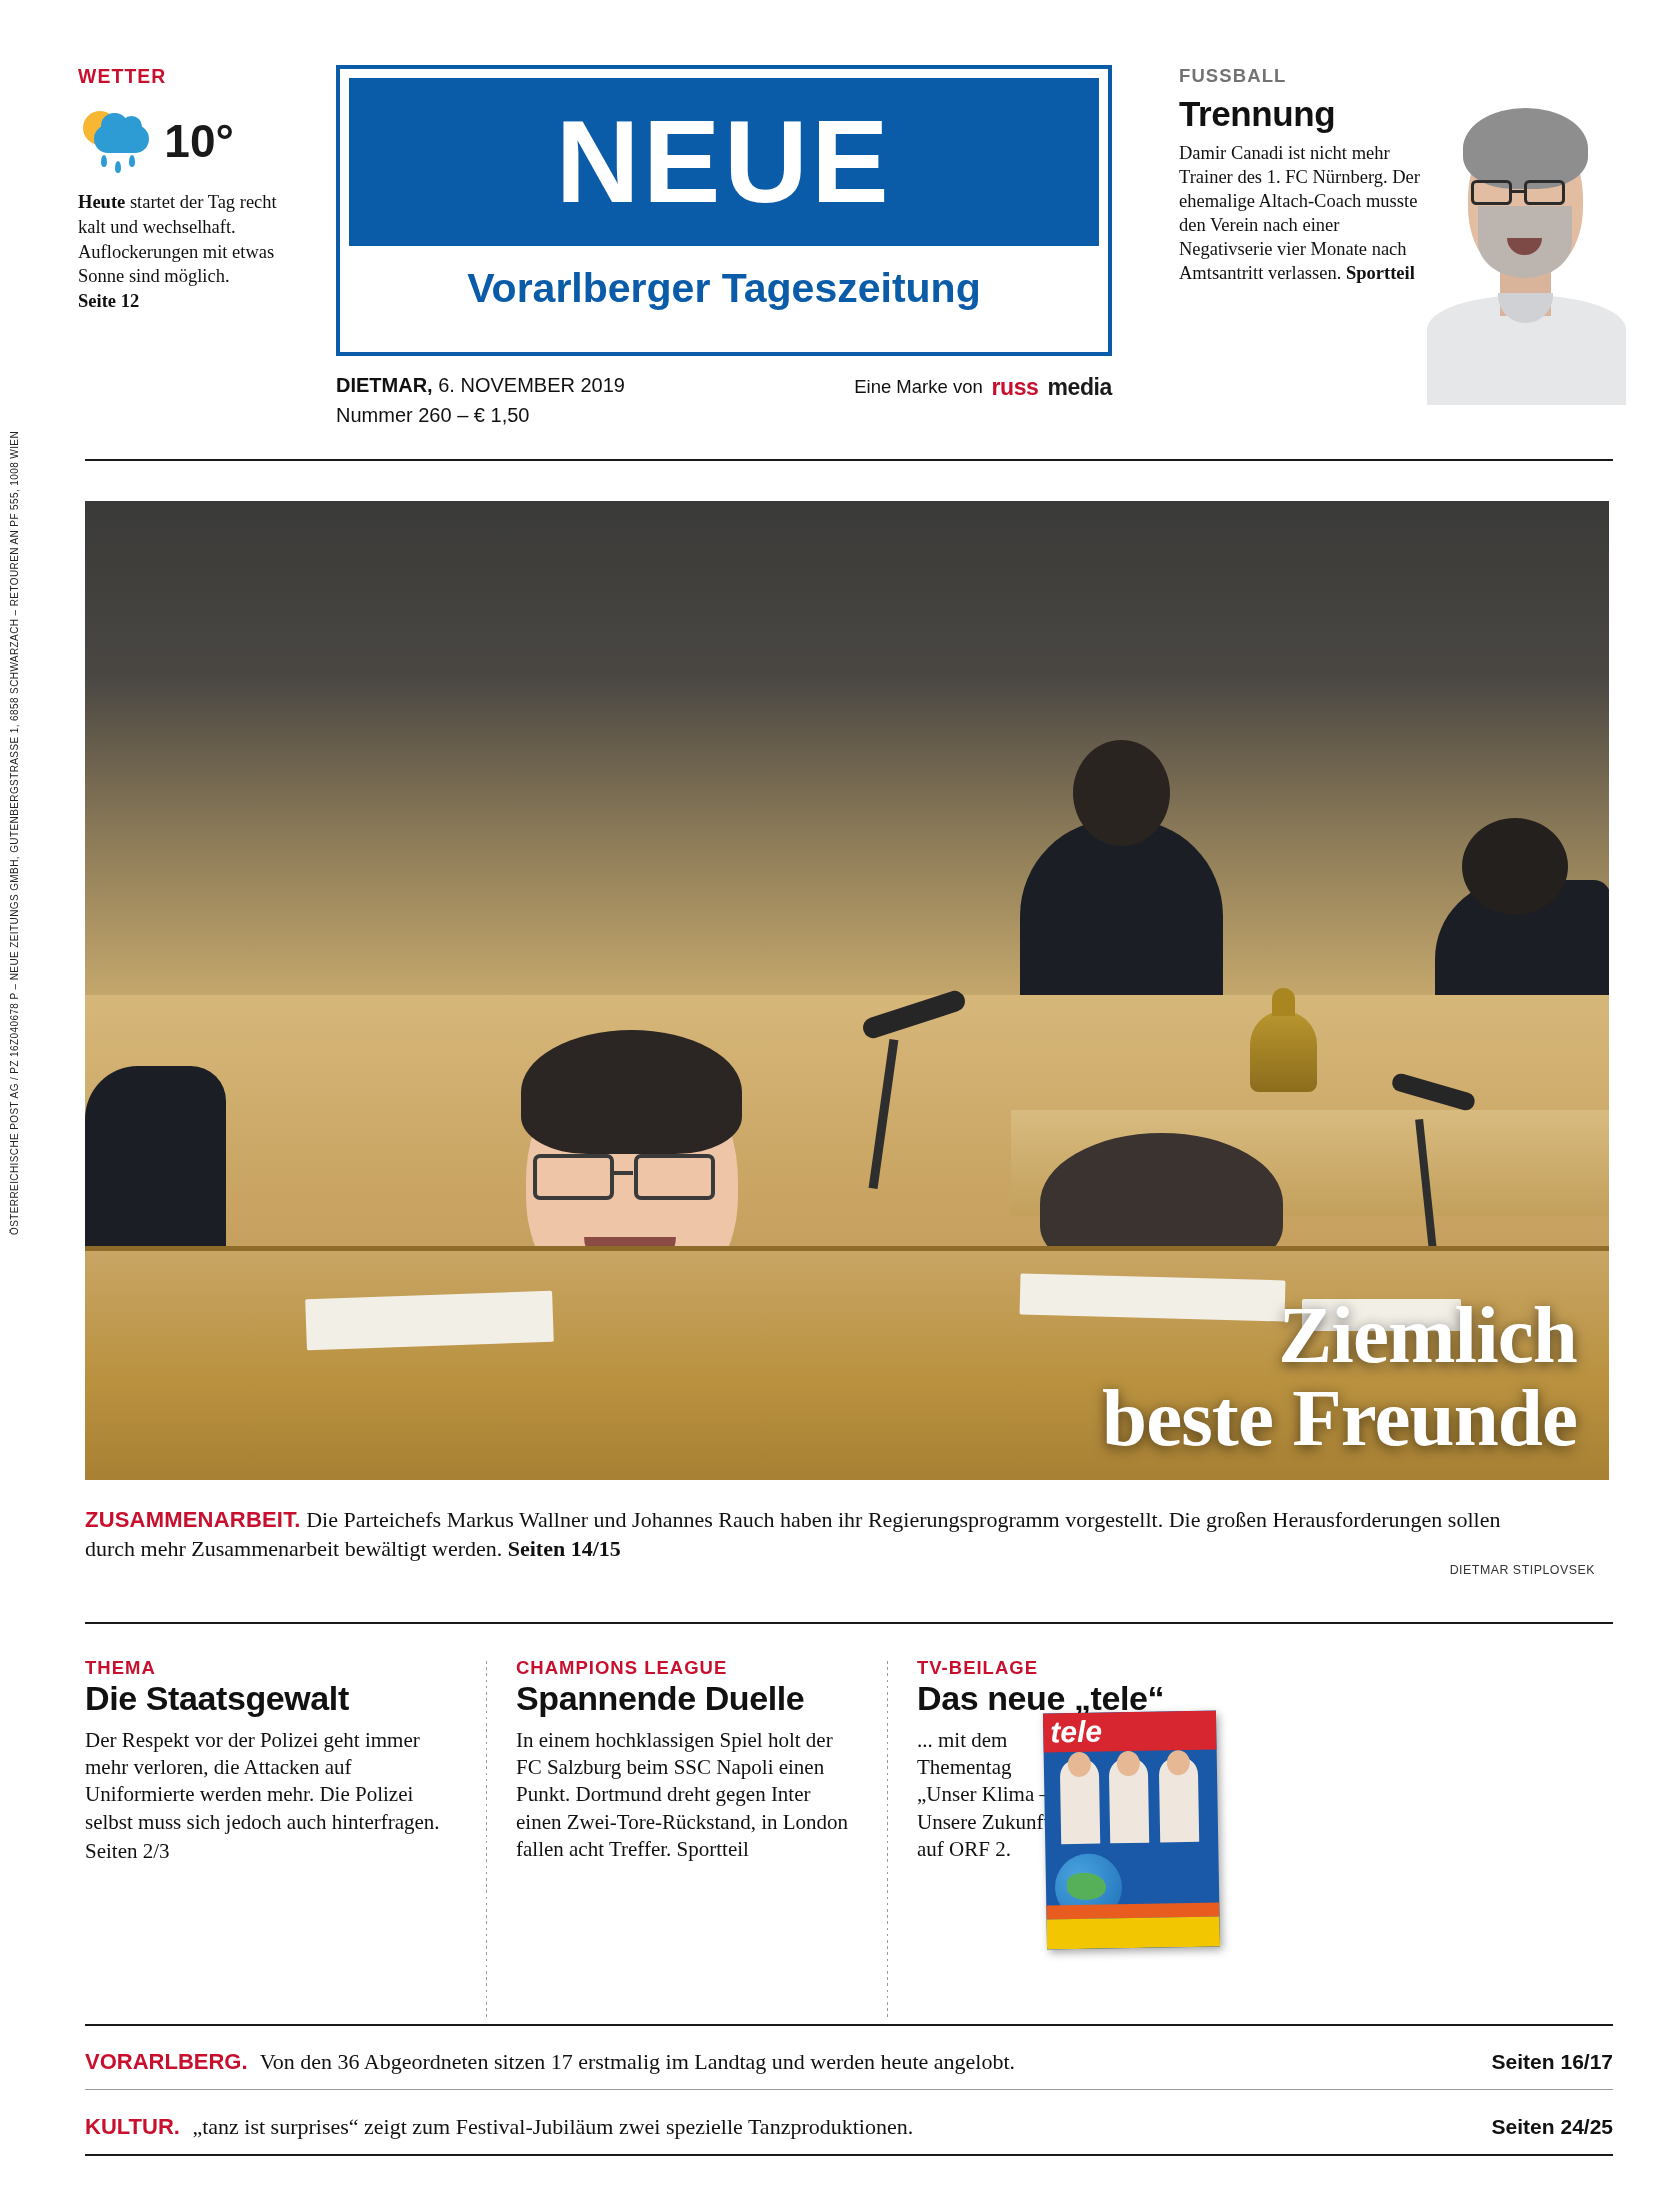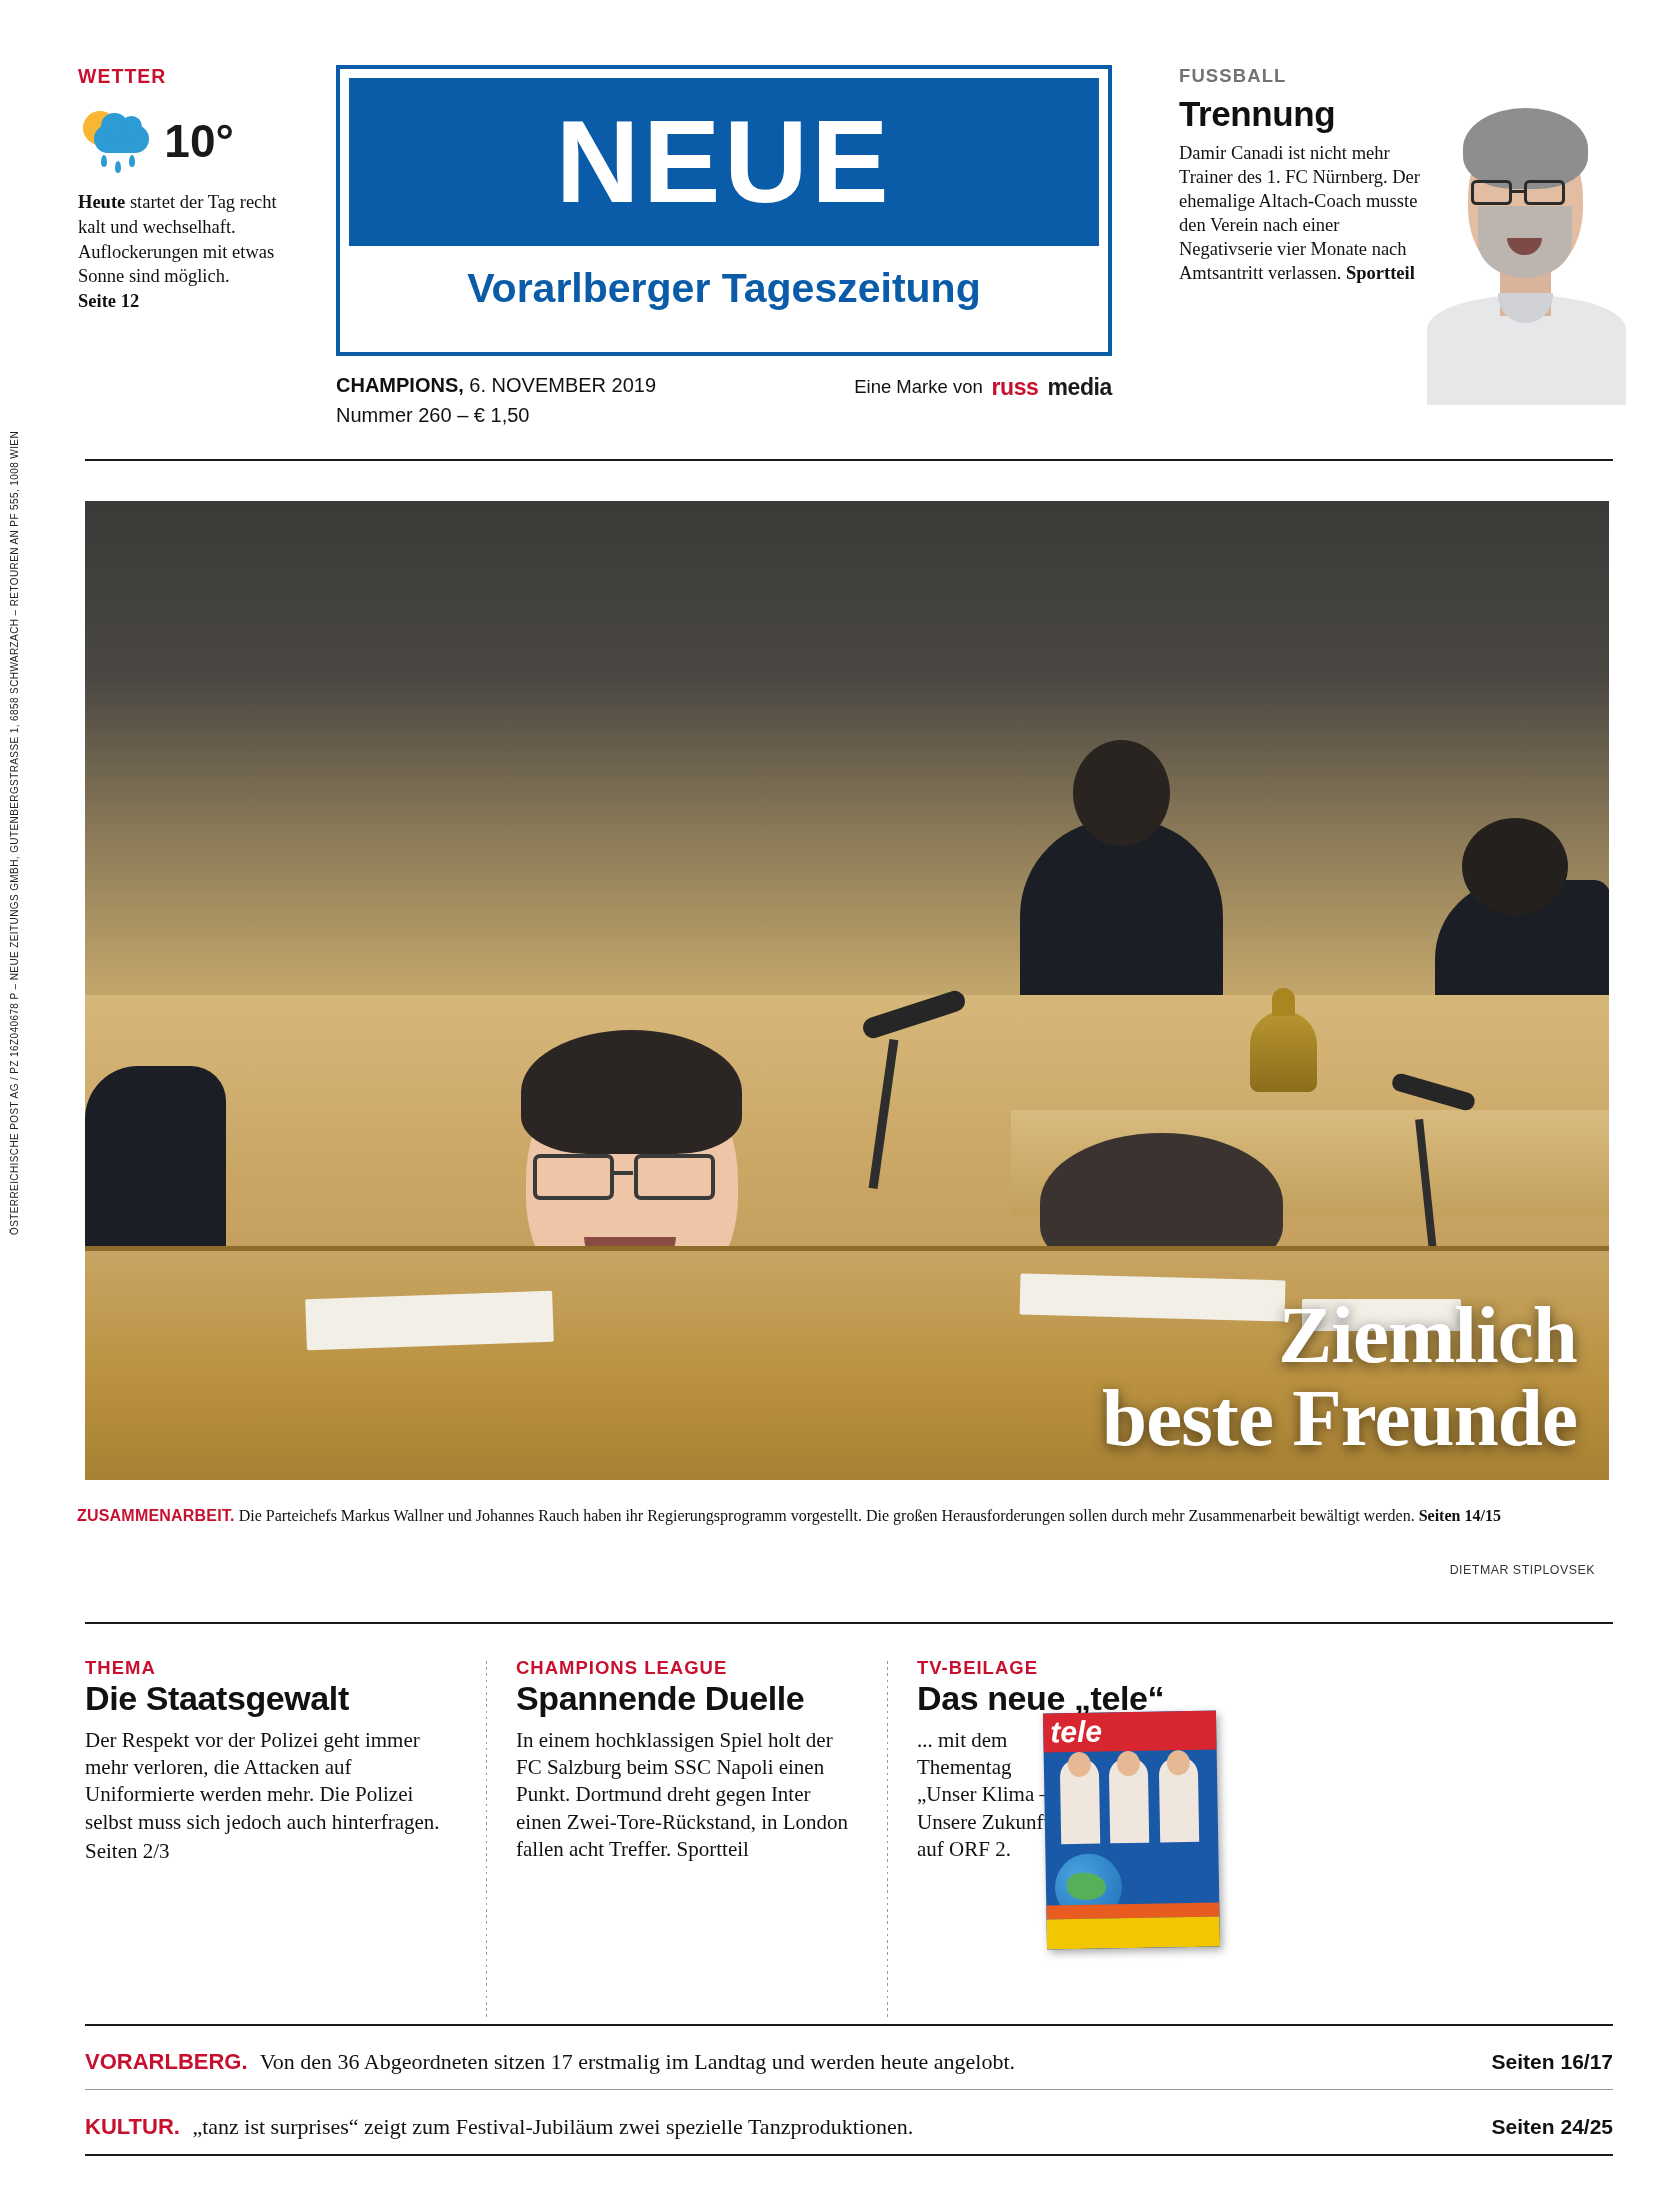--- a/index.html
+++ b/index.html
@@ -400,23 +400,23 @@
     font-size: 81px;
     line-height: 1.03;
     color: #ffffff;
     text-shadow: 0 2.6px 12.4px rgba(0,0,0,.55);
     letter-spacing: -0.9px;
   }
 
   
   .caption {
     position: absolute;
-    left: 77px; top: 1505px;
+    left: 85px; top: 1505px;
     width: 1464px;
-    font-size: 16px;
+    font-size: 22px;
     line-height: 1.33;
   }
   .caption .lead {
     font-family: "Liberation Sans", sans-serif;
     font-weight: bold;
     color: #c8102e;
     letter-spacing: 0.2px;
   }
   .caption b { font-weight: bold; }
   .credit {
@@ -565,21 +565,21 @@
     <div class="masthead">
       <div class="logo-box">
         <div class="logo-blue">
           <div class="logo-word">NEUE</div>
         </div>
         <div class="logo-sub">Vorarlberger Tageszeitung</div>
       </div>
       <div class="issue">
         <div class="issue-left">
           <div>
-            <span class="bold">CHAMPIONS,</span><span> 6. NOVEMBER 2019</span>
+            <span class="bold">DIETMAR,</span><span> 6. NOVEMBER 2019</span>
           </div>
           <div>Nummer 260 – € 1,50</div>
         </div>
         <div class="issue-right">
           <span>Eine Marke von</span>
           <span class="russmedia"><span>russ</span><span class="dark">media</span></span>
         </div>
       </div>
     </div>
 

